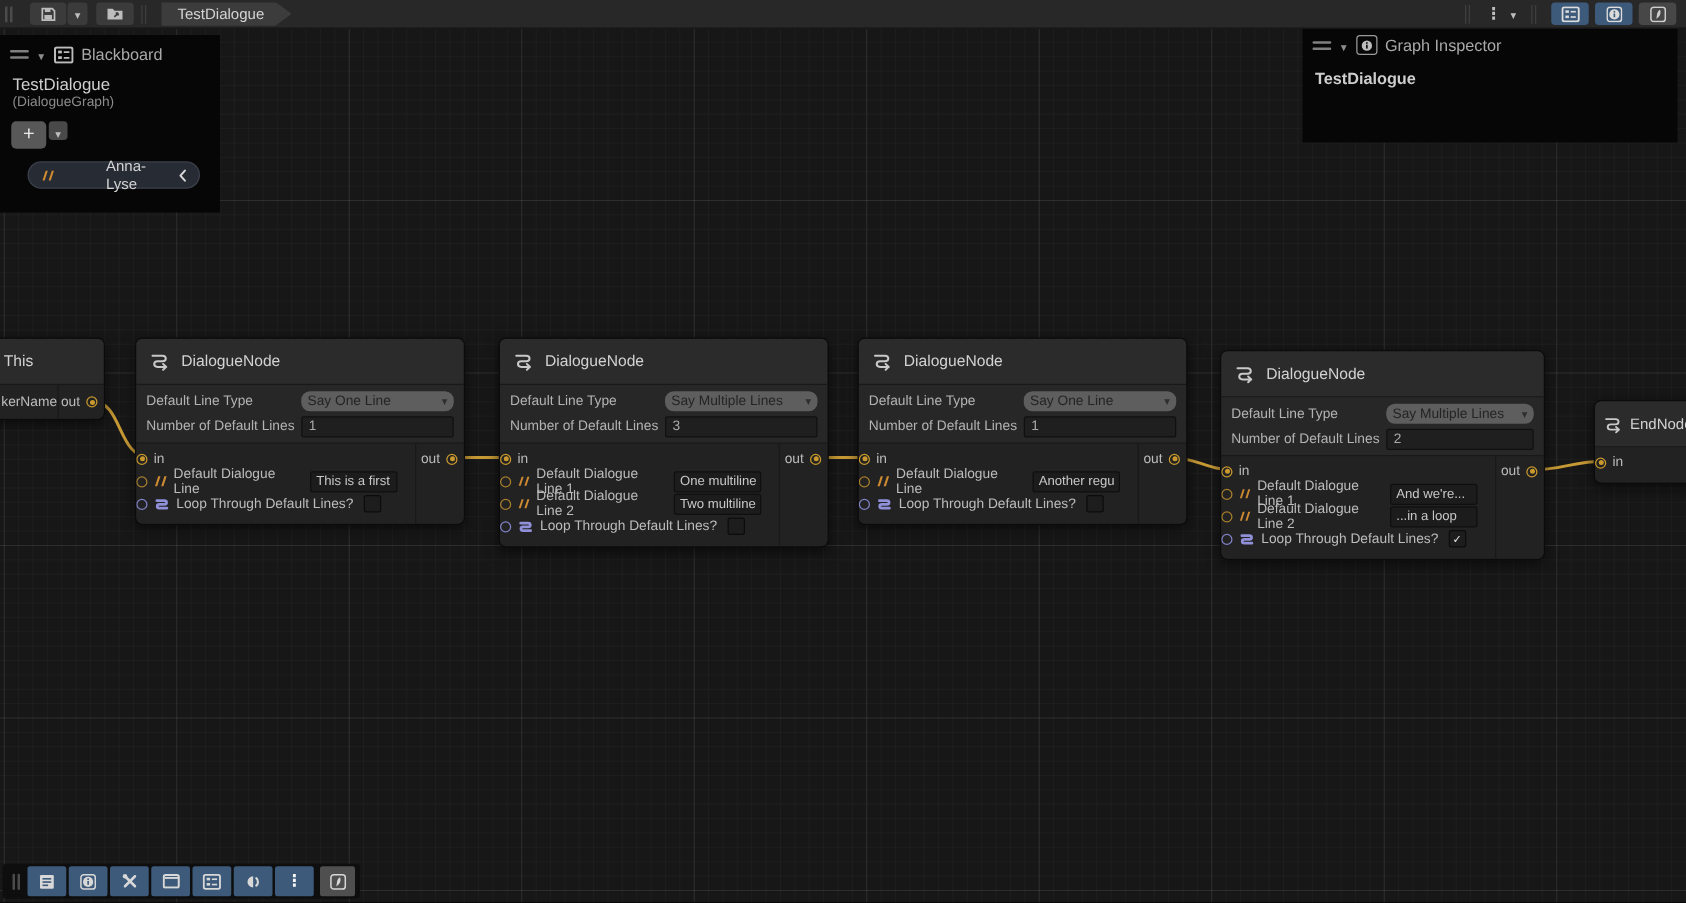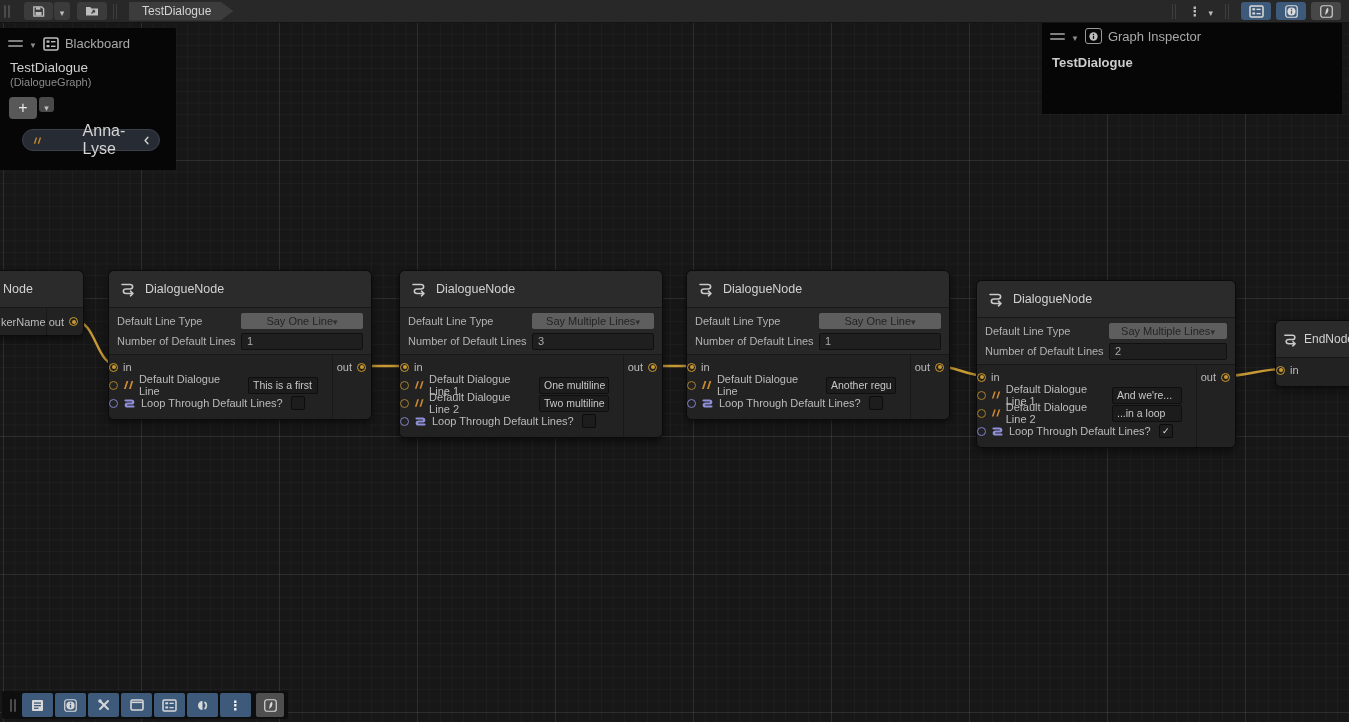--- a/index.html
+++ b/index.html
@@ -35,34 +35,34 @@
   .drag-lines i{display:block;width:15px;height:2px;background:#7f7f7f;border-radius:1px;}
   .tri-down::after{content:"▼";font-size:8px;color:#8d8d8d;line-height:1;}
   .bb-name{margin:6px 10px 0;font-size:13.5px;color:#cfcfcf;}
   .bb-type{margin:1px 10px 0;font-size:11px;color:#8b8b8b;}
   .bb-addrow{display:flex;margin:9px 0 0 9px;}
   .bb-add{width:28px;height:22px;background:#585858;border-radius:4px;display:grid;place-items:center;
        color:#e8e8e8;font-size:16px;line-height:1;}
   .bb-addcaret{width:15px;height:15px;margin:0 0 0 2px;background:#494949;border-radius:3px;display:grid;place-items:center;align-self:flex-start;margin-top:0;}
   .bb-pill{margin:10px 0 0 22px;width:116px;height:20px;background:#262b34;border:1px solid #3b404b;
        border-radius:12px;display:flex;align-items:center;gap:7px;padding:0 10px;}
-  .bb-pill span{font-size:16px;color:#d4d4d4;margin-left:34px;}
+  .bb-pill span{font-size:12px;color:#d4d4d4;margin-left:34px;}
   .gi-sel{margin:8px 10px;font-size:13px;font-weight:bold;color:#cdcdcd;}
   .boxed-icon{width:15px;height:14px;border:1px solid #9a9a9a;border-radius:3px;display:grid;place-items:center;}
   
   .node{position:absolute;z-index:2;background:#222;border:1px solid #0b0b0b;border-radius:6px;
         overflow:hidden;box-shadow:0 3px 10px rgba(0,0,0,.55);}
   .node-title{height:36px;background:var(--node-title-bg,#2b2b2b);display:flex;align-items:center;gap:8px;
         padding:0 10px;font-size:12.5px;color:#d2d2d2;border-bottom:1px solid #181818;}
   .node-props{background:var(--node-props-bg,#272727);border-bottom:1px solid #181818;
         padding:5px 8px;display:flex;flex-direction:column;gap:4px;}
   .prop-row{display:flex;align-items:center;height:16px;font-size:11px;color:#b3b3b3;}
   .prop-label{width:124px;flex:none;}
-  .dropdown{flex:1;height:16px;background:#5e5e5e;border-radius:2px;color:#242424;font-size:11px;
-        display:flex;align-items:center;justify-content:center;padding:0 5px;}
+  .dropdown{flex:1;height:16px;background:#5e5e5e;border-radius:7px;color:#242424;font-size:11px;
+        display:flex;align-items:center;justify-content:space-between;padding:0 5px;}
   .dd-caret::after{content:"▾";font-size:9px;color:#2e2e2e;line-height:1;}
   .textfield{flex:1;height:15px;background:#1f1f1f;border:1px solid #101010;border-radius:2px;
         color:#a9a9a9;font-size:11px;display:flex;align-items:center;padding:0 5px;}
   .node-ports{display:flex;background:var(--node-ports-bg,#222222);}
   .ports-left{flex:1;padding:3px 0 7px;}
   .ports-right{width:38px;border-left:1px solid #181818;padding-top:3px;}
   .port-row{height:18px;display:flex;align-items:center;gap:5px;font-size:11px;color:#bcbcbc;}
   .out-row{padding:0 5px 0 0;justify-content:flex-end;}
   .pdot{width:9px;height:9px;border-radius:50%;box-sizing:border-box;flex:none;position:relative;}
   .pdot.flow{border:1.5px solid var(--flow-port,#c9992e);}
@@ -96,21 +96,21 @@
   <svg id="edges" width="1349" height="722">
     <path d="M 74 321 C 98 321 94 366 120 366"></path>
     <path d="M 358 366 C 378 366 392 366 412 366"></path>
     <path d="M 649 366 C 668 366 680 366 699 366"></path>
     <path d="M 936 366 C 958 366 964 376 989 376"></path>
     <path d="M 1224 376 C 1250 376 1258 369 1284 369"></path>
   </svg>
 
   <div class="node" style="left:-32px;top:270px;width:114px;">
     <div class="node-title" style="padding-left:34px;">
-      <span>Node</span>
+      <span>This</span>
     </div>
     <div class="sp-row">
       <span class="sp-label">kerName</span>
       <div class="sp-out">
         <span>out</span>
         <span class="pdot flow"></span>
       </div>
     </div>
   </div>
 

